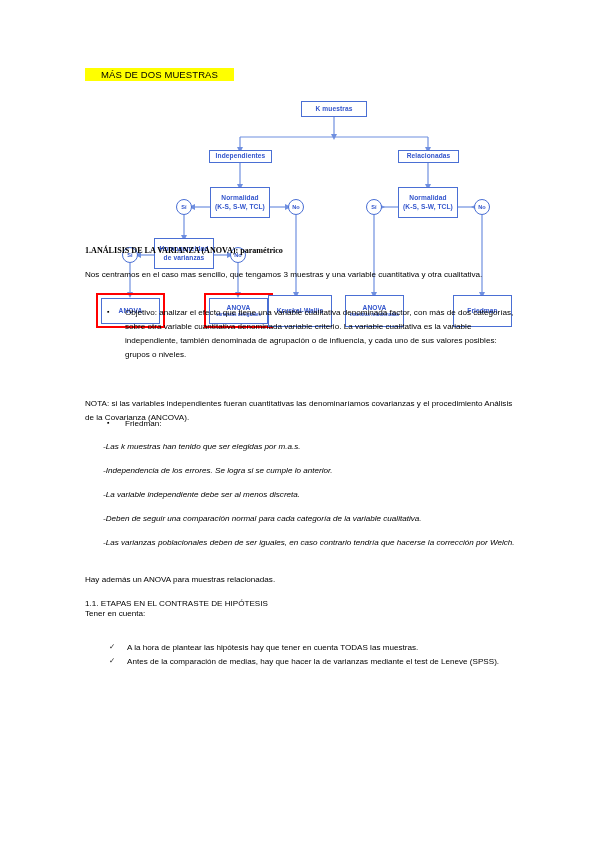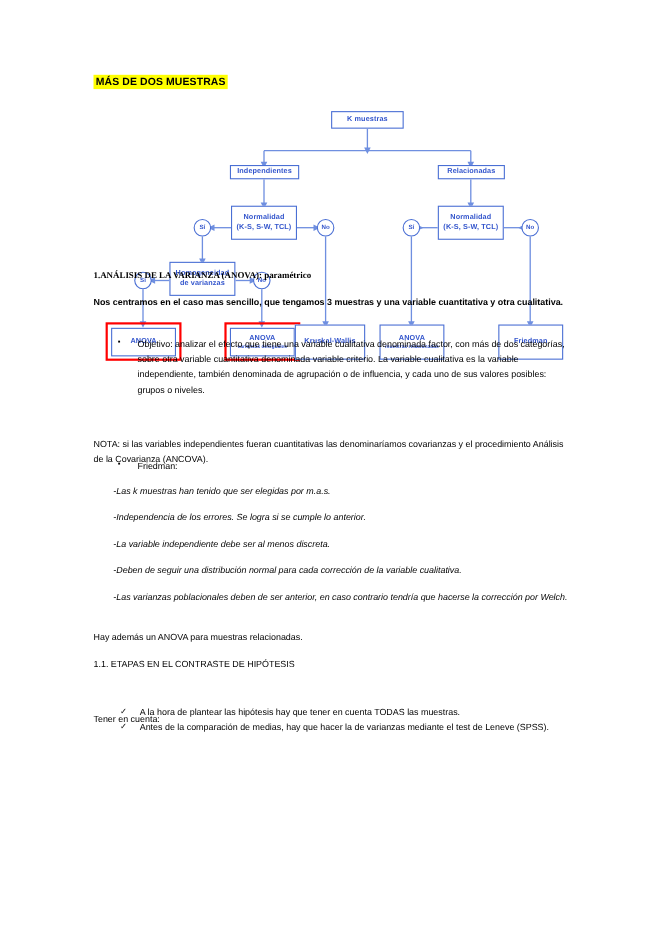--- a/index.html
+++ b/index.html
@@ -9,23 +9,23 @@
     font-family:"Liberation Sans", sans-serif;
     color:#000000;
     position:relative;
     overflow:hidden;
   }
   .page { position:relative; width:599px; height:848px; }
 
   
   .doc-title {
     position:absolute; left:85px; top:68px;
-    font-size:9.5px; font-weight:bold;
+    font-size:9.5px; font-weight:normal;
     background:#ffff00; color:#000;
-    padding:1px 2px; letter-spacing:0.1px;
+    padding:1px 16px; letter-spacing:0.1px;
   }
 
   
   .diagram { position:absolute; left:0; top:90px; width:599px; height:240px; }
   .diagram svg { display:block; }
 
   .nodebox {
     position:absolute; box-sizing:border-box;
     border:1px solid #4a6fd4; background:#ffffff;
     color:#3355cc; font-size:6.6px; font-weight:bold;
@@ -211,45 +211,45 @@
 
     <div class="nodebox" style="left:453px; top:205px; width:59px; height:32px;">
       <span>Friedman</span>
     </div>
   </div>
 
   <div class="body-text">
 
     <div class="para b" style="top:244px;font-family:Liberation Serif, serif;">1.ANÁLISIS DE LA VARIANZA (ANOVA): paramétrico</div>
 
-    <div class="para" style="top:268px;font-weight:bold;">Nos centramos en el caso mas sencillo, que tengamos 3 muestras y una variable cuantitativa y otra cualitativa.</div>
+    <div class="para" style="top:268px;">Nos centramos en el caso mas sencillo, que tengamos 3 muestras y una variable cuantitativa y otra cualitativa.</div>
 
     <div class="bullet" style="top:306px;">
       <span class="dot">▪</span>
       <span class="btxt"><span class="u">Objetivo</span><span>: analizar el efecto que tiene una variable cualitativa denominada factor, con más de dos categorías, sobre otra variable cuantitativa denominada variable criterio. La variable cualitativa es la variable independiente, también denominada de agrupación o de influencia, y cada uno de sus valores posibles: grupos o niveles.</span></span>
     </div>
 
     <div class="para" style="top:397px;"><span class="u">NOTA</span><span>: si las variables independientes fueran cuantitativas las denominaríamos covarianzas y el procedimiento Análisis de la Covarianza (ANCOVA).</span></div>
 
     <div class="bullet" style="top:417px;">
       <span class="dot">▪</span>
       <span class="btxt u">Friedman:</span>
     </div>
 
     <div class="dash indent" style="top:440px;">-Las k muestras han tenido que ser elegidas por m.a.s.</div>
     <div class="dash indent" style="top:464px;">-Independencia de los errores. Se logra si se cumple lo anterior.</div>
     <div class="dash indent" style="top:488px;">-La variable independiente debe ser al menos discreta.</div>
-    <div class="dash indent" style="top:512px;">-Deben de seguir una distribución normal para cada corrección de la variable cualitativa.</div>
-    <div class="dash indent" style="top:536px;">-Las varianzas poblacionales deben de ser anterior, en caso contrario tendría que hacerse la corrección por Welch.</div>
+    <div class="dash indent" style="top:512px;">-Deben de seguir una comparación normal para cada categoría de la variable cualitativa.</div>
+    <div class="dash indent" style="top:536px;">-Las varianzas poblacionales deben de ser iguales, en caso contrario tendría que hacerse la corrección por Welch.</div>
 
     <div class="para" style="top:573px;">Hay además un ANOVA para muestras relacionadas.</div>
 
     <div class="para" style="top:597px;">1.1. ETAPAS EN EL CONTRASTE DE HIPÓTESIS</div>
 
-    <div class="para" style="top:647px;">Tener en cuenta:</div>
+    <div class="para" style="top:607px;">Tener en cuenta:</div>
 
     <div class="check" style="top:641px;">
       <span class="ck">✓</span>
       <span class="ctxt">A la hora de plantear las hipótesis hay que tener en cuenta TODAS las muestras.</span>
     </div>
     <div class="check" style="top:655px;">
       <span class="ck">✓</span>
       <span class="ctxt">Antes de la comparación de medias, hay que hacer la de varianzas mediante el test de Leneve (SPSS).</span>
     </div>
 

